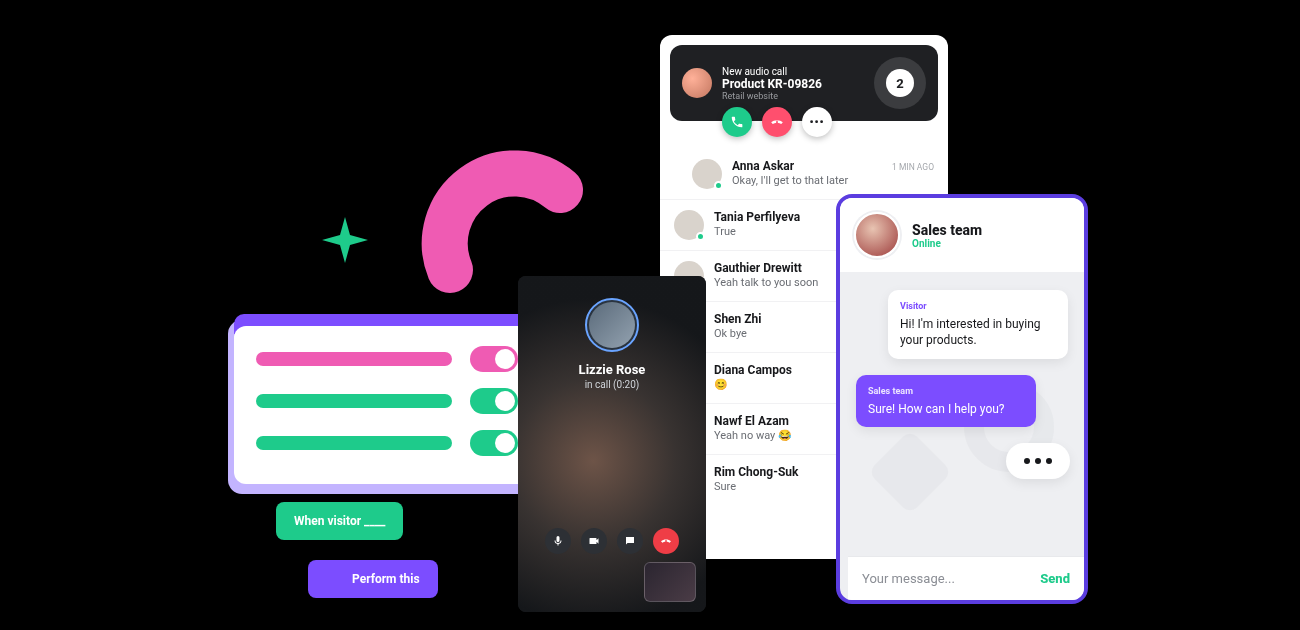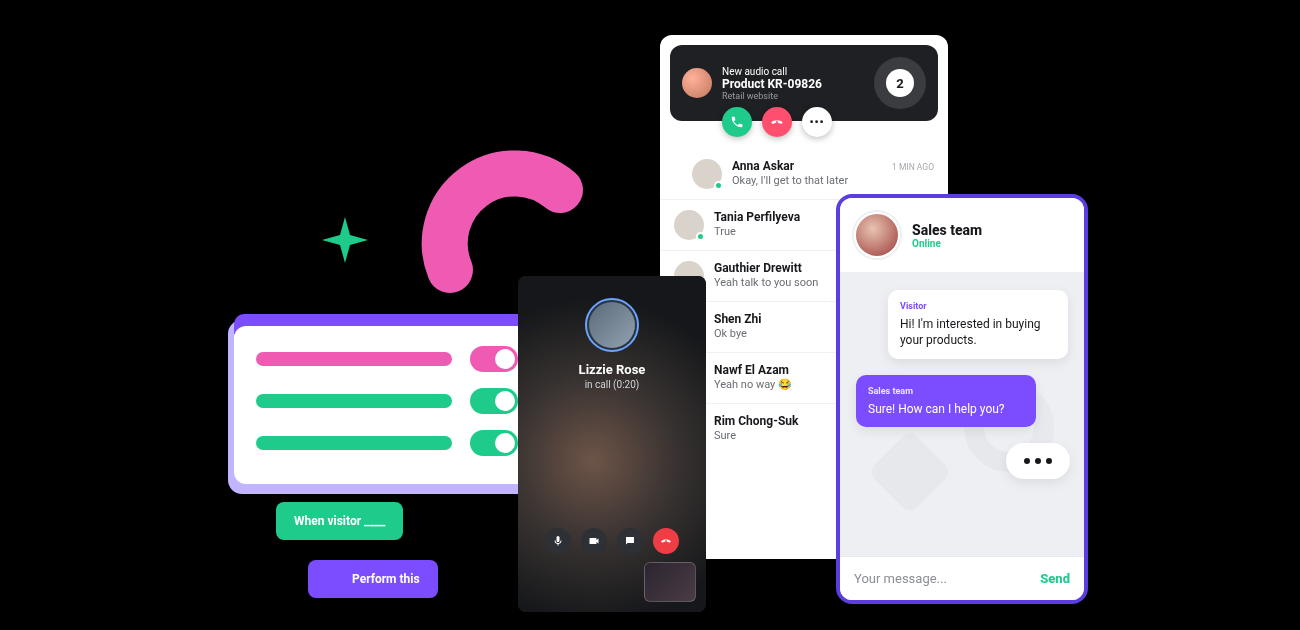--- a/index.html
+++ b/index.html
@@ -190,20 +190,21 @@
   .bubble.sales .who { color: rgba(255,255,255,0.85); }
   .typing {
     position: relative; z-index: 1; margin-left: auto; width: 64px; height: 36px;
     background: #fff; border-radius: 20px; display: flex; align-items: center; justify-content: center;
     gap: 5px; box-shadow: 0 4px 12px rgba(0,0,0,0.08);
   }
   .typing .dot { width: 6px; height: 6px; border-radius: 50%; background: #17181b; }
   .chat-input {
     background: #fff; padding: 14px; display: flex; align-items: center; justify-content: space-between;
     border-top: 1px solid #e8e9ec;
+    margin-left: 8px;
   }
   .chat-input .ph { color: #8b8e95; font-size: 13px; }
   .chat-input .send { color: #1ecb8b; font-weight: 800; font-size: 13px; }
 </style>
 </head>
 <body>
 
 <div class="stage">
 
   <div class="plus">
@@ -344,20 +345,29 @@
             <div style="display:flex;align-items:baseline;justify-content:space-between">
               <span class="ci-name">Shen Zhi</span>
             </div>
             <div class="ci-msg">Ok bye</div>
           </div>
         </div>
         <div class="conv-item">
           <div class="ci-avatar"></div>
           <div class="ci-body">
             <div style="display:flex;align-items:baseline;justify-content:space-between">
+              <span class="ci-name">Diana Campos</span>
+            </div>
+            <div class="ci-msg">😊</div>
+          </div>
+        </div>
+        <div class="conv-item">
+          <div class="ci-avatar"></div>
+          <div class="ci-body">
+            <div style="display:flex;align-items:baseline;justify-content:space-between">
               <span class="ci-name">Nawf El Azam</span>
             </div>
             <div class="ci-msg">Yeah no way 😂</div>
           </div>
         </div>
         <div class="conv-item">
           <div class="ci-avatar"></div>
           <div class="ci-body">
             <div style="display:flex;align-items:baseline;justify-content:space-between">
               <span class="ci-name">Rim Chong-Suk</span>

